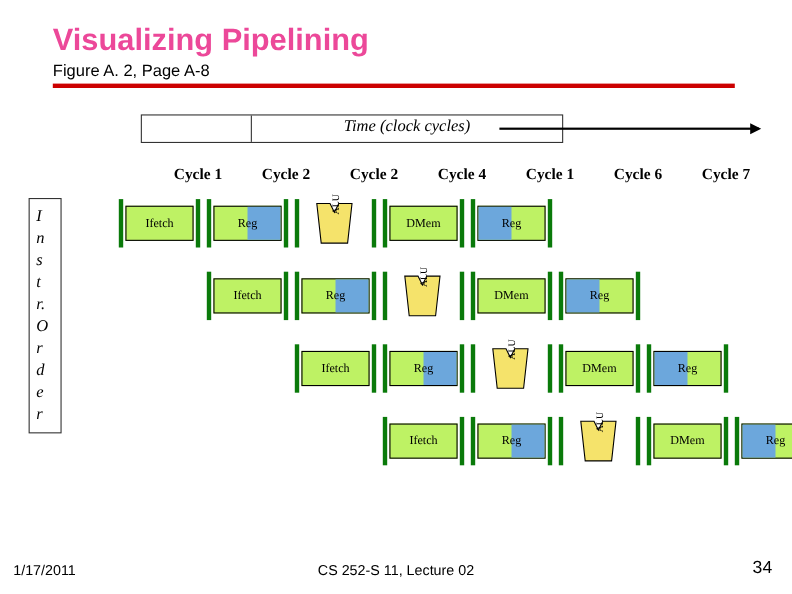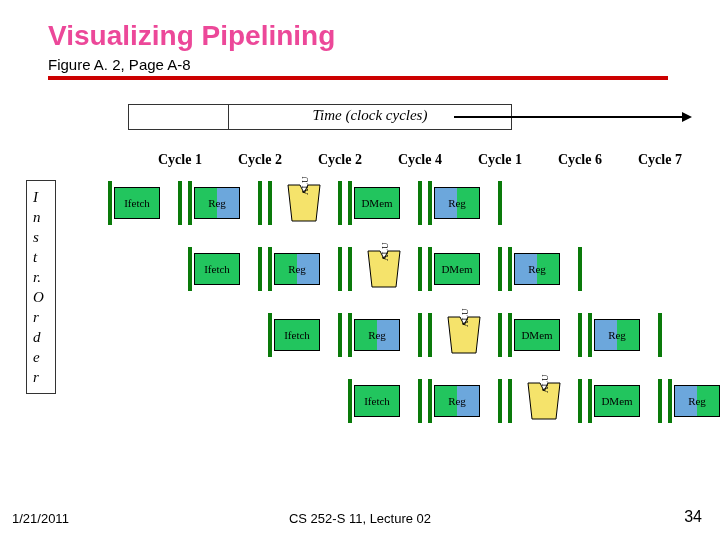--- a/index.html
+++ b/index.html
@@ -88,23 +88,23 @@
     position: absolute;
     top: 8px;
     width: 70px; height: 40px;
   }
   
   .gbar { position:absolute; top:-2px; width:4px; height:44px; background:#0a7a0a; }
   .gbar.l { left:-2px; }
   .gbar.r { right:-2px; }
   .box {
     position:absolute; left:4px; top:4px;
-    width:46px; height:32px;
+    width:62px; height:32px;
     border:1px solid #000;
-    background:#22c55e;
+    background:#bef264;
     font-family:"Comic Sans MS", cursive;
     font-size:11px;
     display:flex; align-items:center; justify-content:center;
   }
   .box.half-left::before {
     content:""; position:absolute; left:0; top:0; width:50%; height:100%;
     background:#6ca7dc;
   }
   .box.half-right::before {
     content:""; position:absolute; right:0; top:0; width:50%; height:100%;
@@ -332,15 +332,15 @@
     <div class="stage" style="left:560px">
       <div class="gbar l"></div>
       <div class="box half-left">
           <span>Reg</span>
         </div>
     </div>
   </div>
 
 </div>
 
-<div class="footer-left">1/21/2011</div>
+<div class="footer-left">1/17/2011</div>
 <div class="footer-mid">CS 252-S 11, Lecture 02</div>
 <div class="footer-right">34</div>
 
 </body></html>

